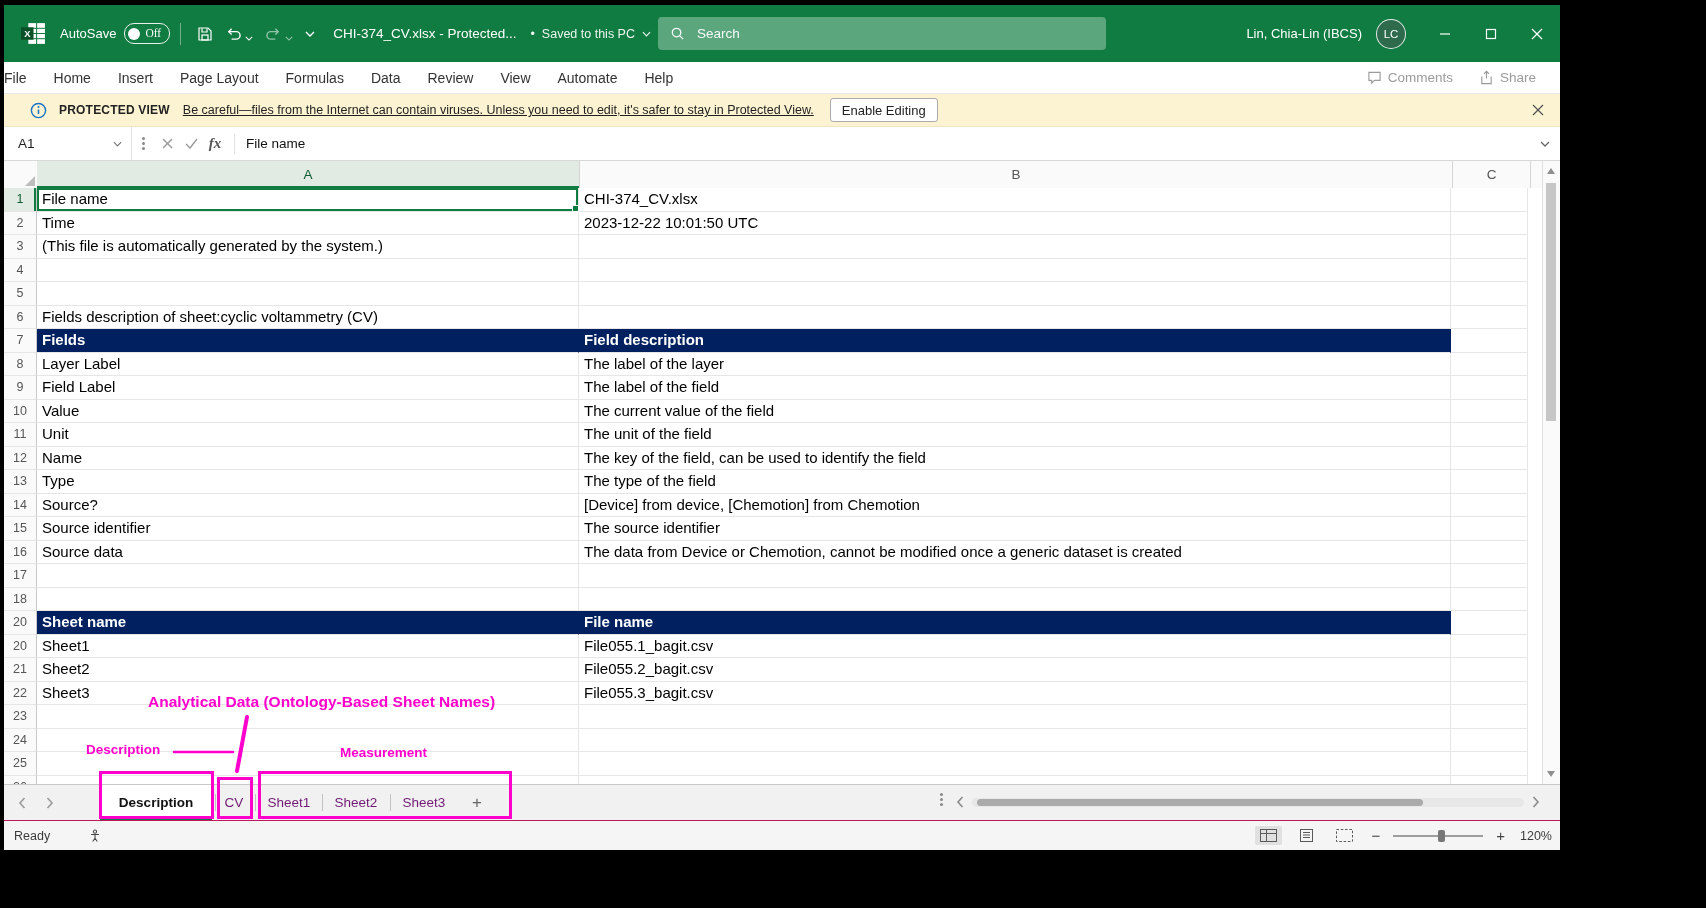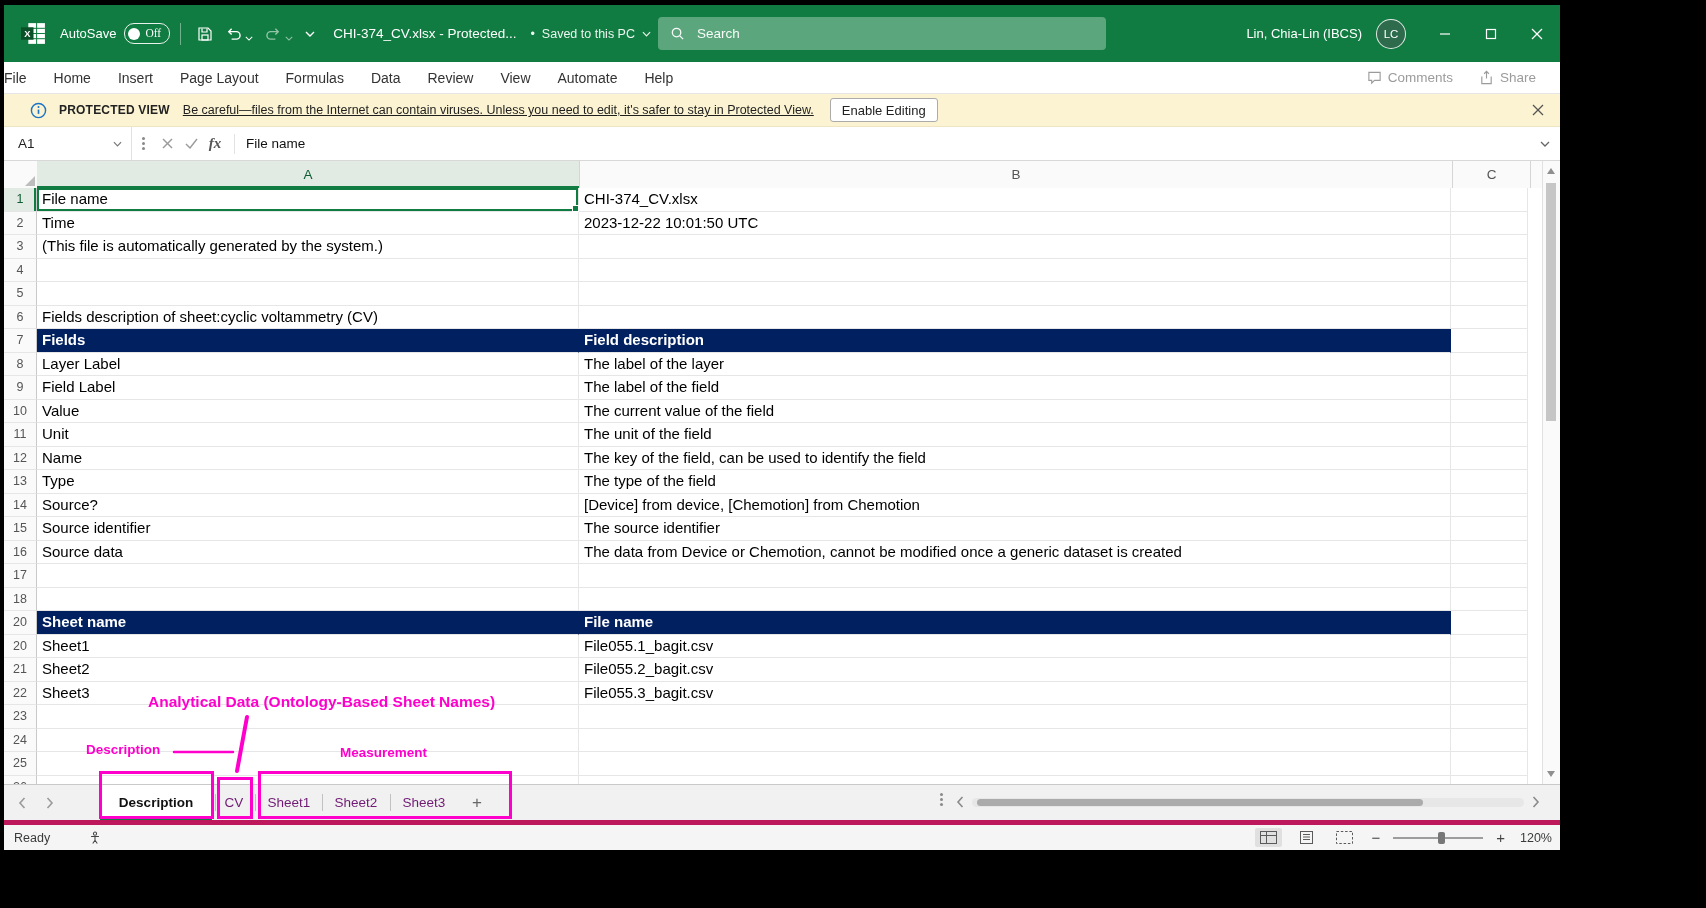--- a/index.html
+++ b/index.html
@@ -111,21 +111,21 @@
   .tab-sep{width:1px;height:17px;background:#C2C2C2;flex:0 0 auto;}
   .new-sheet{position:absolute;left:468px;top:0;height:35px;display:flex;align-items:center;color:#666;
             font-size:17px;cursor:pointer;}
   .tab-options{position:absolute;left:936px;top:13px;cursor:pointer;}
   .hs-left{position:absolute;left:952px;top:11px;color:#8a8a8a;display:flex;cursor:pointer;}
   .hs-track{position:absolute;left:968px;top:13px;width:552px;height:9px;background:#E7E7E7;border-radius:5px;}
   .hs-thumb{position:absolute;left:5px;top:1px;width:446px;height:7px;background:#ABABAB;border-radius:4px;cursor:grab;}
   .hs-right{position:absolute;left:1528px;top:11px;color:#8a8a8a;display:flex;cursor:pointer;}
 
   
-  .statusbar{height:30px;background:#F5F5F5;border-top:5px solid #be185d;display:flex;align-items:center;
+  .statusbar{height:30px;background:#F5F5F5;border-top:1px solid #be185d;display:flex;align-items:center;
             position:relative;font-size:12.5px;color:#3b3b3b;flex:0 0 auto;box-sizing:border-box;}
   .ready{margin-left:10px;}
   .acc-icon{margin-left:38px;display:flex;cursor:pointer;}
   .sb-right{position:absolute;right:8px;display:flex;align-items:center;gap:11px;}
   .view-btn{padding:3px 5px;display:flex;align-items:center;cursor:pointer;border-radius:2px;}
   .view-btn.sel{background:#E0E0E0;}
   .zoom-sign{font-size:15px;color:#444;cursor:pointer;padding:0 2px;line-height:1;}
   .zoom-track{width:90px;height:2px;background:#9d9d9d;position:relative;cursor:pointer;}
   .zoom-thumb{position:absolute;left:45px;top:-5px;width:7px;height:12px;background:#777;border-radius:2px;}
   .zoom-label{min-width:34px;text-align:right;cursor:pointer;}

